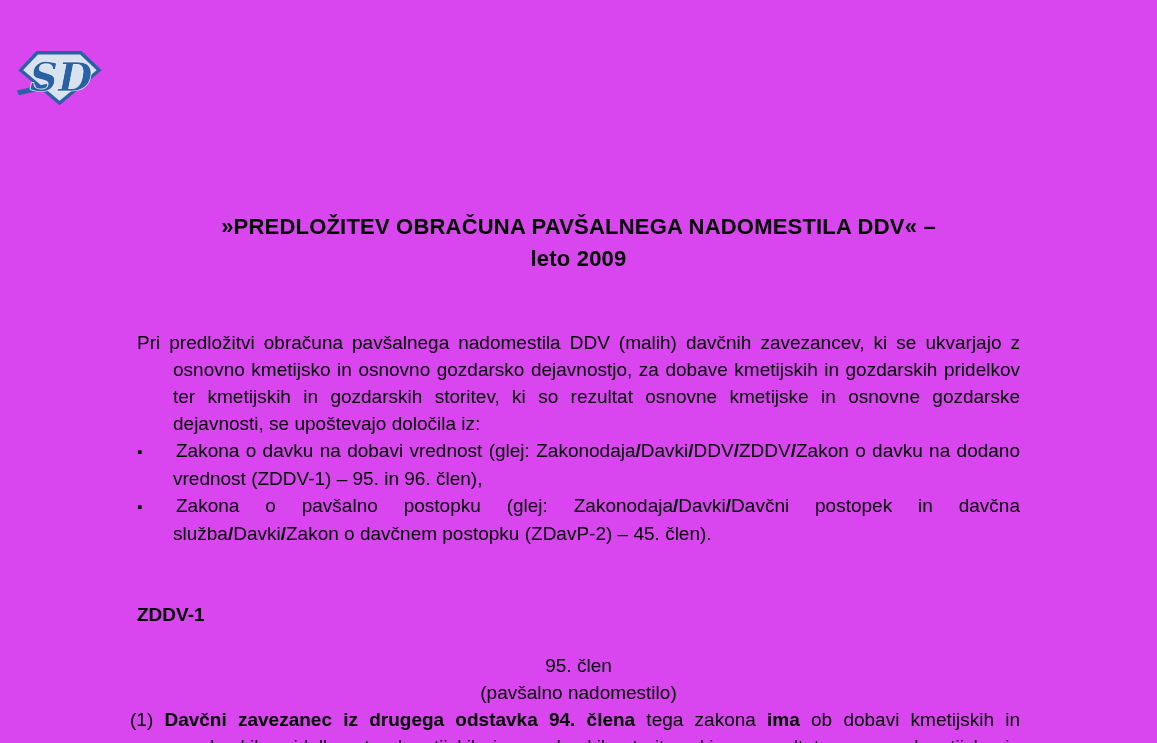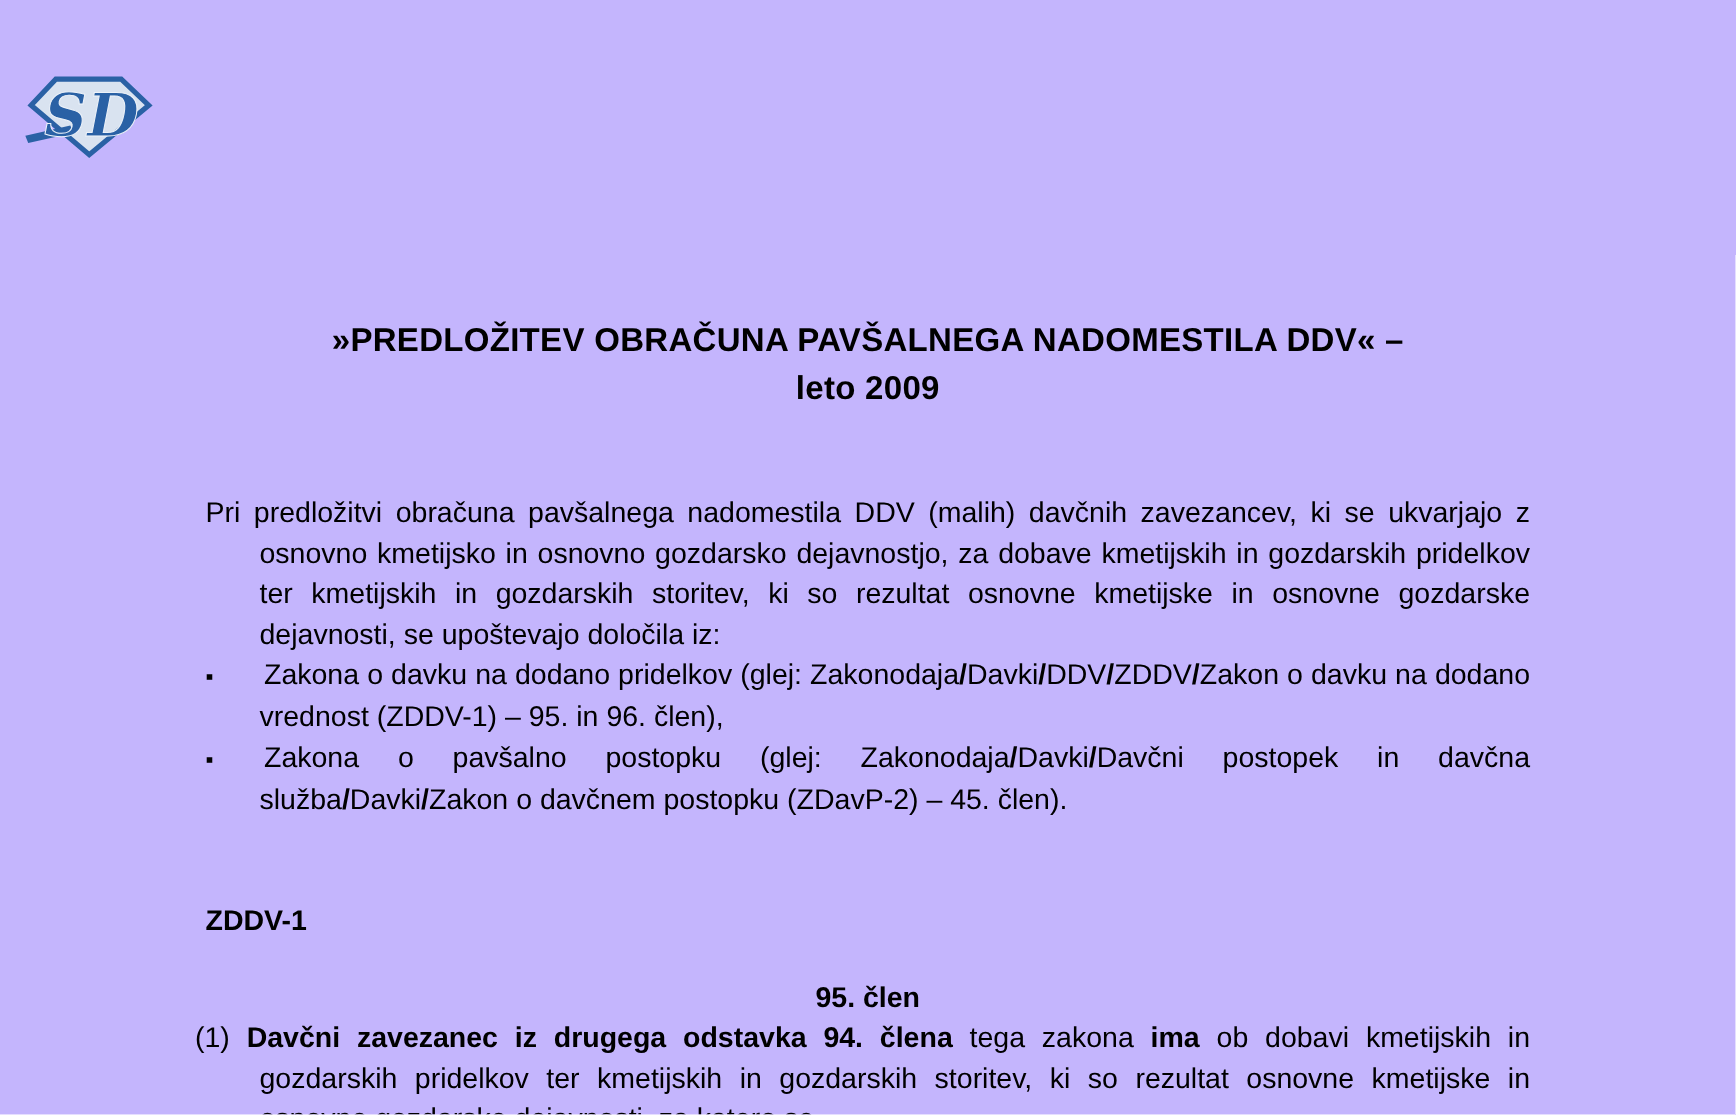--- a/index.html
+++ b/index.html
@@ -1,19 +1,19 @@
 <!DOCTYPE html>
 <html><head>
 <meta charset="utf-8">
 <style>
   html,body{margin:0;padding:0;background:#ffffff;}
   .page{
     position:relative;
     width:1157px;height:743px;
-    background:#c4b5fd;
+    background:#d946ef;
     overflow:hidden;
     color:#000000;
     font-family:"Liberation Sans","DejaVu Sans",sans-serif;
   }
   .logo{position:absolute;left:13px;top:45px;width:92px;height:62px;}
   .content{position:absolute;left:137px;top:0;width:883px;margin-top:48px;}
   h1.doc-title{
     margin:163px 0 0 0;
     font-size:22px;line-height:32px;
     font-weight:bold;text-align:center;
@@ -25,21 +25,21 @@
   .bullet-item{margin:0;padding-left:36px;text-indent:-36px;}
   .bullet-marker{display:inline-block;width:39px;text-indent:0;font-size:15px;}
   h2.section-heading{
     margin:54px 0 0 0;
     font-size:19px;line-height:27px;
     font-weight:bold;text-align:left;
   }
   h3.article-heading{
     margin:24px 0 0 0;
     font-size:19px;line-height:27px;
-    font-weight:bold;text-align:center;
+    font-weight:normal;text-align:center;
   }
   h3.article-heading span{display:block;}
   p.paragraph-1{margin:0;padding-left:36px;text-indent:-43px;}
   b{font-weight:bold;}
 </style>
 </head>
 <body>
 
 <div class="page">
 
@@ -54,29 +54,30 @@
   <div class="content">
 
     <h1 class="doc-title">
       <span class="tline">»PREDLOŽITEV OBRAČUNA PAVŠALNEGA NADOMESTILA DDV« –</span>
       <span class="tline">leto 2009</span>
     </h1>
 
     <p class="body-text intro">Pri predložitvi obračuna pavšalnega nadomestila DDV (malih) davčnih zavezancev, ki se ukvarjajo z osnovno kmetijsko in osnovno gozdarsko dejavnostjo, za dobave kmetijskih in gozdarskih pridelkov ter kmetijskih in gozdarskih storitev, ki so rezultat osnovne kmetijske in osnovne gozdarske dejavnosti, se upoštevajo določila iz:</p>
 
     <div class="body-text bullet-item">
-      <span class="bullet-marker">▪</span><span><span>Zakona o davku na dodano pridelkov (glej: Zakonodaja</span><b>/</b><span>Davki</span><b>/</b><span>DDV</span><b>/</b><span>ZDDV</span><b>/</b><span>Zakon o davku na dodano vrednost (ZDDV-1) – 95. in 96. člen),</span></span>
+      <span class="bullet-marker">▪</span><span><span>Zakona o davku na dobavi vrednost (glej: Zakonodaja</span><b>/</b><span>Davki</span><b>/</b><span>DDV</span><b>/</b><span>ZDDV</span><b>/</b><span>Zakon o davku na dodano vrednost (ZDDV-1) – 95. in 96. člen),</span></span>
     </div>
 
     <div class="body-text bullet-item">
       <span class="bullet-marker">▪</span><span><span>Zakona o pavšalno postopku (glej: Zakonodaja</span><b>/</b><span>Davki</span><b>/</b><span>Davčni postopek in davčna služba</span><b>/</b><span>Davki</span><b>/</b><span>Zakon o davčnem postopku (ZDavP-2) – 45. člen).</span></span>
     </div>
 
     <h2 class="section-heading">ZDDV-1</h2>
 
     <h3 class="article-heading">
       <span>95. člen</span>
+      <span>(pavšalno nadomestilo)</span>
     </h3>
 
     <p class="body-text paragraph-1"><span>(1) </span><b>Davčni zavezanec iz drugega odstavka 94. člena</b><span> tega zakona </span><b>ima</b><span> ob dobavi kmetijskih in gozdarskih pridelkov ter kmetijskih in gozdarskih storitev, ki so rezultat osnovne kmetijske in osnovne gozdarske dejavnosti, za katero se</span></p>
 
   </div>
 </div>
 
 </body></html>

